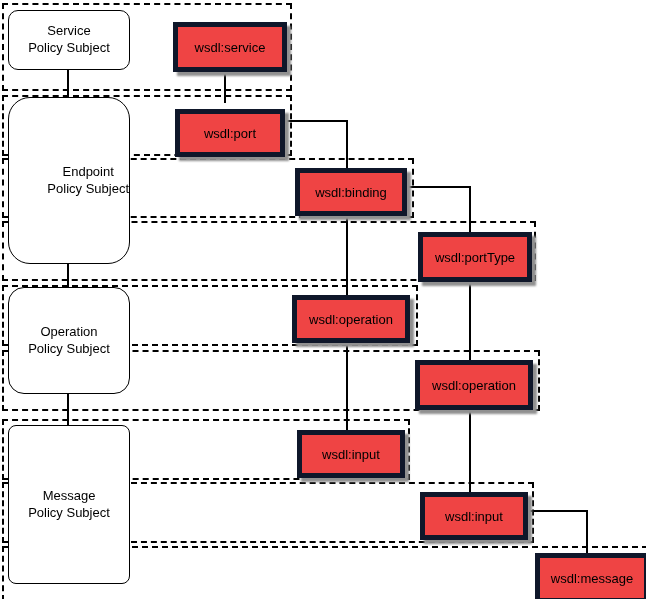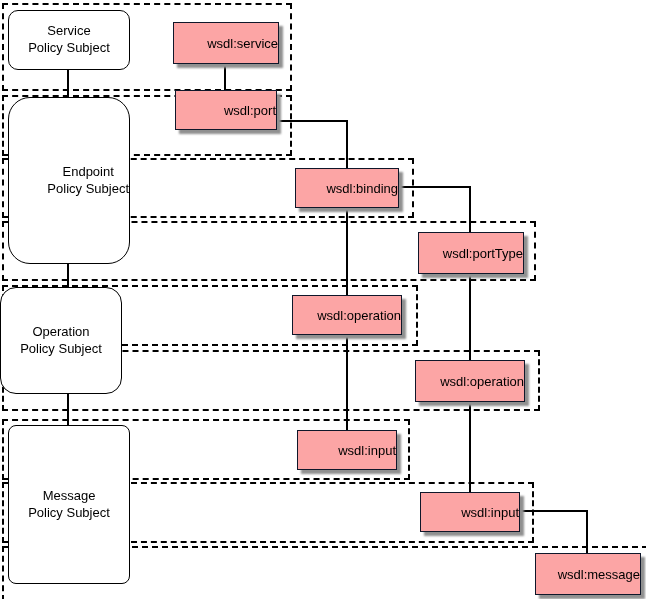--- a/index.html
+++ b/index.html
@@ -44,49 +44,49 @@
     align-items: center;
     justify-content: center;
     text-align: center;
     white-space: pre-line;
     line-height: 1.3;
   }
 
   
   .elem {
     position: absolute;
-    background: #fca5a5;
-    border: 1px solid #0f172a;
+    background: #ef4444;
+    border: 5px solid #0f172a;
     z-index: 3;
     display: flex;
     align-items: center;
-    justify-content: flex-end;
+    justify-content: center;
     box-shadow: 4px 4px 2px #909090;
   }
 
   
   .b-service  { left: 2px;  top: 3px;   width: 286px; height: 84px; }
   .b-port     { left: 2px;  top: 95px;  width: 286px; height: 57px; }
   .b-binding  { left: 2px;  top: 158px; width: 408px; height: 56px; }
   .b-porttype { left: 2px;  top: 221px; width: 530px; height: 56px; }
   .b-op1      { left: 2px;  top: 285px; width: 412px; height: 57px; }
   .b-op2      { left: 2px;  top: 350px; width: 534px; height: 57px; }
   .b-input1   { left: 2px;  top: 419px; width: 404px; height: 57px; }
   .b-input2   { left: 2px;  top: 482px; width: 528px; height: 57px; }
   .b-message  { left: 2px;  top: 546px; width: 642px; height: 51px; }
 
   
   .s-service   { left: 8px; top: 10px;  width: 120px; height: 58px;  border-radius: 10px; }
   .s-endpoint  { left: 8px; top: 97px;  width: 120px; height: 165px; border-radius: 22px; justify-content: flex-end; }
-  .s-operation { left: 0; top: 287px; width: 120px; height: 105px; border-radius: 16px; }
+  .s-operation { left: 8px; top: 287px; width: 120px; height: 105px; border-radius: 16px; }
   .s-message   { left: 8px; top: 425px; width: 120px; height: 157px; border-radius: 8px; }
 
   
   .e-service  { left: 173px; top: 22px;  width: 104px; height: 40px; }
-  .e-port     { left: 175px; top: 90px; width: 100px; height: 38px; }
+  .e-port     { left: 175px; top: 109px; width: 100px; height: 38px; }
   .e-binding  { left: 295px; top: 168px; width: 102px; height: 38px; }
   .e-porttype { left: 418px; top: 232px; width: 104px; height: 40px; }
   .e-op1      { left: 292px; top: 295px; width: 108px; height: 38px; }
   .e-op2      { left: 415px; top: 360px; width: 108px; height: 40px; }
   .e-input1   { left: 297px; top: 430px; width: 98px;  height: 38px; }
   .e-input2   { left: 420px; top: 492px; width: 98px;  height: 38px; }
   .e-message  { left: 535px; top: 553px; width: 104px; height: 40px; }
 
   
   .l-subj1       { left: 67px;  top: 68px;  width: 2px;  height: 29px; }

